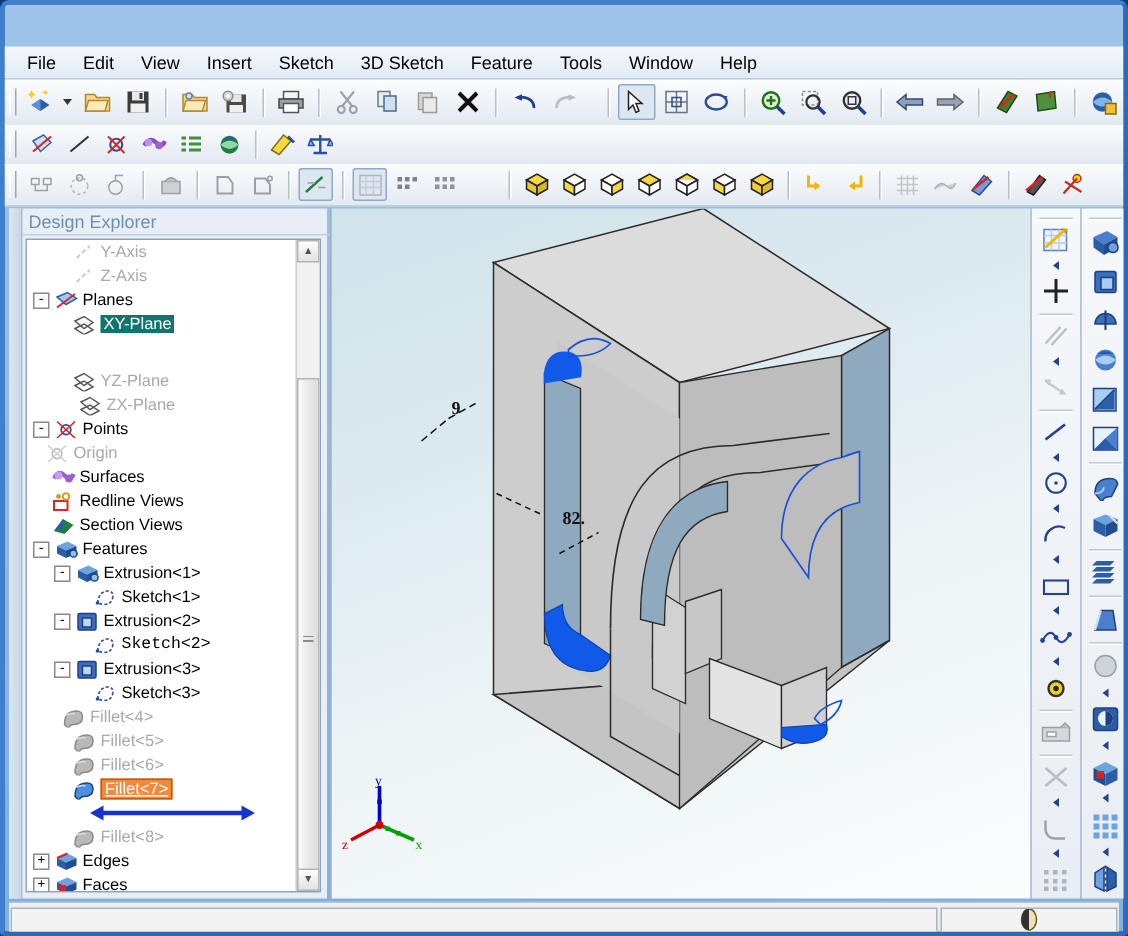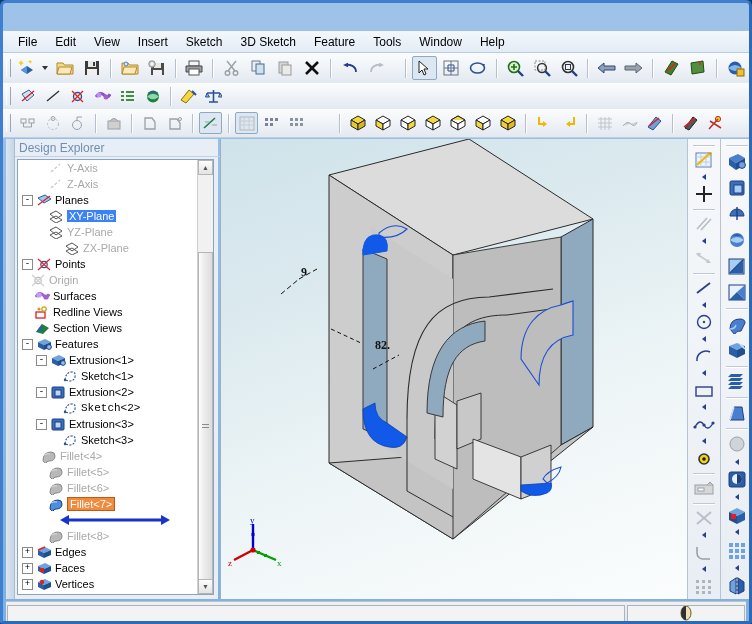--- a/index.html
+++ b/index.html
@@ -110,22 +110,22 @@
   .exp{
     width:9px;height:9px;border:1px solid #8a8a8a;background:#fff;
     display:inline-flex;align-items:center;justify-content:center;
     font-size:9px;line-height:7px;color:#000;font-family:"Liberation Mono",monospace;
     margin-right:3px;flex:none;
   }
   .espacer{width:12px;flex:none;}
   .ticon{width:16px;height:14px;margin-right:3px;flex:none;display:flex;align-items:center;justify-content:center;}
   .tlabel{color:#000;}
   .tlabel.dim{color:#a9a9a9;}
-  .tlabel.sel{background:#3b82f6;color:#fff;padding:0 2px;}
-  .tlabel.sel2{background:#f08a3c;color:#fff;padding:0 2px;border:1px solid #c05a10;}
+  .tlabel.sel{background:#0f766e;color:#fff;padding:0 2px;}
+  .tlabel.sel2{background:#f08a3c;color:#fff;padding:0 2px;border:1px solid #c05a10;text-decoration:underline;}
   
   .vsb{
     position:absolute;right:0;top:0;width:15px;height:100%;
     background:#f1f1f1;border-left:1px solid #cfcfcf;
   }
   .vsb .arr{
     position:absolute;left:0;width:15px;height:15px;
     background:linear-gradient(180deg,#fdfdfd,#e3e3e3);
     border:1px solid #b5b5b5;box-sizing:border-box;
     display:flex;align-items:center;justify-content:center;font-size:7px;color:#555;
@@ -637,31 +637,31 @@
           <div class="trow" style="padding-left: 18px;">
             <span class="espacer"></span>
             <span class="ticon">
               <svg width="14" height="13">
                 <path d="M1 4 L7 1 L13 5 L7 9z" fill="none" stroke="#555"></path>
                 <path d="M1 9 L7 6 L13 10 L7 13z" fill="none" stroke="#555"></path>
               </svg>
             </span>
             <span class="tlabel sel">XY-Plane</span>
           </div>
-          <div class="trow" style="padding-left: 18px;">
+          <div class="trow" style="padding-left: 18px; margin-top: 22px;">
             <span class="espacer"></span>
             <span class="ticon">
               <svg width="14" height="13">
                 <path d="M1 4 L7 1 L13 5 L7 9z" fill="none" stroke="#555"></path>
                 <path d="M1 9 L7 6 L13 10 L7 13z" fill="none" stroke="#555"></path>
               </svg>
             </span>
             <span class="tlabel dim">YZ-Plane</span>
           </div>
-          <div class="trow" style="padding-left: 34px;">
+          <div class="trow" style="padding-left: 22px;">
             <span class="espacer"></span>
             <span class="ticon">
               <svg width="14" height="13">
                 <path d="M1 4 L7 1 L13 5 L7 9z" fill="none" stroke="#555"></path>
                 <path d="M1 9 L7 6 L13 10 L7 13z" fill="none" stroke="#555"></path>
               </svg>
             </span>
             <span class="tlabel dim">ZX-Plane</span>
           </div>
           <div class="trow" style="padding-left: 4px;">

